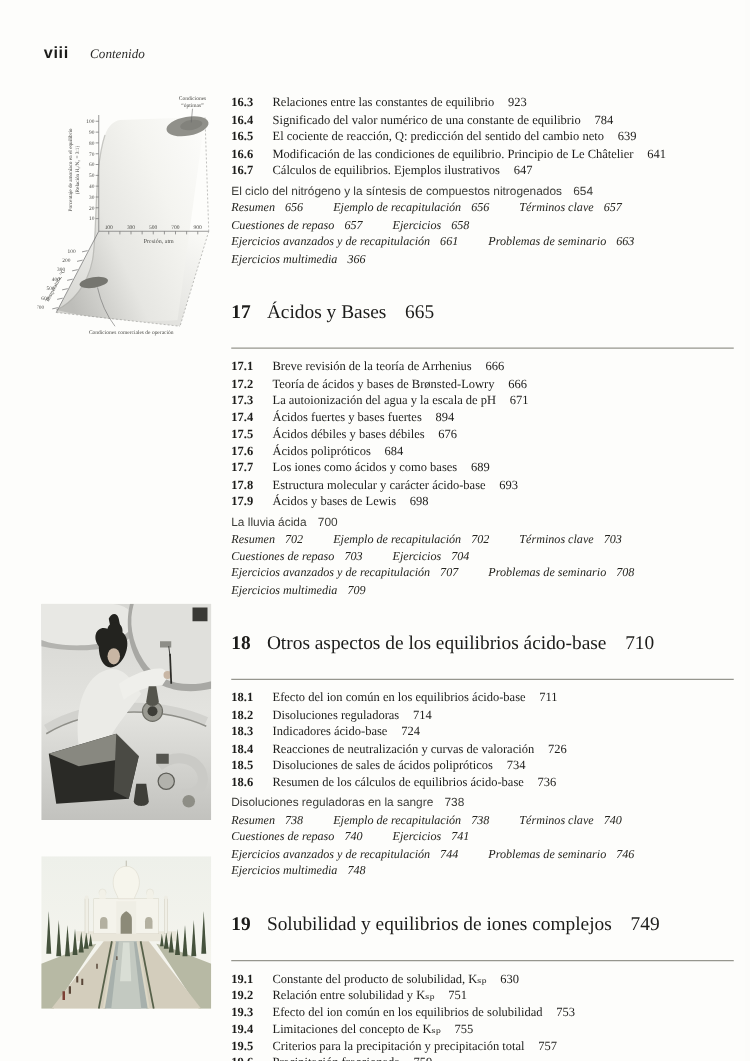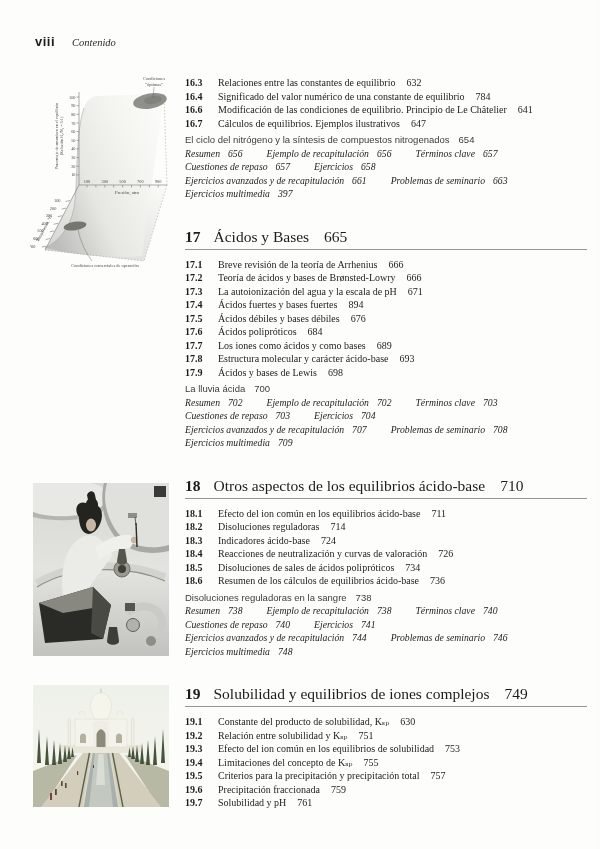--- a/index.html
+++ b/index.html
@@ -14,21 +14,21 @@
 
   
   .fig-chart{position:absolute;left:30px;top:56px;}
   .photo{position:absolute;left:33px;}
   .photo-lab{top:483px;}
   .photo-taj{top:685px;}
 
   
   .toc{position:absolute;left:185px;top:76px;width:402px;}
   .chapter-heading{font-size:15.5px;border-bottom:1px solid #96968e;
-       padding-bottom:3px;margin:26px 0 8px 0;line-height:19px;}
+       padding-bottom:19px;margin:26px 0 8px 0;line-height:19px;}
   .chapter-block:first-child .chapter-heading{margin-top:0;}
   .chapter-number{font-weight:bold;margin-right:13px;}
   .chapter-page{margin-left:15px;}
   .toc-section-row{display:flex;font-size:10px;line-height:13.5px;}
   .section-number{font-weight:bold;width:33px;flex:none;}
   .section-title{}
   .section-page{margin-left:11px;white-space:nowrap;}
   .feature-row{font-family:"Liberation Sans","DejaVu Sans",sans-serif;font-size:9.5px;
        color:#3c3c38;line-height:13.5px;margin-top:3px;}
   .feature-page{margin-left:9px;}
@@ -253,42 +253,47 @@
       <rect x="60" y="80" width="1" height="3"></rect>
     </g>
     <rect x="17" y="108" width="2" height="7" fill="#7c4034"></rect>
   </svg>
 
   <div class="toc">
       <div class="chapter-block">
         <div class="toc-section-row">
           <span class="section-number">16.3</span>
           <span class="section-title">Relaciones entre las constantes de equilibrio</span>
-          <span class="section-page">632</span>
+          <span class="section-page">923</span>
         </div>
         <div class="toc-section-row">
           <span class="section-number">16.4</span>
           <span class="section-title">Significado del valor numérico de una constante de equilibrio</span>
           <span class="section-page">784</span>
+        </div>
+        <div class="toc-section-row">
+          <span class="section-number">16.5</span>
+          <span class="section-title">El cociente de reacción, Q: predicción del sentido del cambio neto</span>
+          <span class="section-page">639</span>
         </div>
         <div class="toc-section-row">
           <span class="section-number">16.6</span>
           <span class="section-title">Modificación de las condiciones de equilibrio. Principio de Le Châtelier</span>
           <span class="section-page">641</span>
         </div>
         <div class="toc-section-row">
           <span class="section-number">16.7</span>
           <span class="section-title">Cálculos de equilibrios. Ejemplos ilustrativos</span>
           <span class="section-page">647</span>
         </div>
         <div class="feature-row"><span class="feature-title">El ciclo del nitrógeno y la síntesis de compuestos nitrogenados</span><span class="feature-page">654</span></div>
         <div class="endmatter-line"><span class="endmatter-item"><span class="endmatter-label">Resumen</span><span class="endmatter-page">656</span></span><span class="endmatter-item"><span class="endmatter-label">Ejemplo de recapitulación</span><span class="endmatter-page">656</span></span><span class="endmatter-item"><span class="endmatter-label">Términos clave</span><span class="endmatter-page">657</span></span></div>
         <div class="endmatter-line"><span class="endmatter-item"><span class="endmatter-label">Cuestiones de repaso</span><span class="endmatter-page">657</span></span><span class="endmatter-item"><span class="endmatter-label">Ejercicios</span><span class="endmatter-page">658</span></span></div>
         <div class="endmatter-line"><span class="endmatter-item"><span class="endmatter-label">Ejercicios avanzados y de recapitulación</span><span class="endmatter-page">661</span></span><span class="endmatter-item"><span class="endmatter-label">Problemas de seminario</span><span class="endmatter-page">663</span></span></div>
-        <div class="endmatter-line"><span class="endmatter-item"><span class="endmatter-label">Ejercicios multimedia</span><span class="endmatter-page">397</span></span></div>
+        <div class="endmatter-line"><span class="endmatter-item"><span class="endmatter-label">Ejercicios multimedia</span><span class="endmatter-page">366</span></span></div>
       </div>
       <div class="chapter-block">
         <div class="chapter-heading"><span class="chapter-number">17</span><span class="chapter-title">Ácidos y Bases</span><span class="chapter-page">665</span></div>
         <div class="toc-section-row">
           <span class="section-number">17.1</span>
           <span class="section-title">Breve revisión de la teoría de Arrhenius</span>
           <span class="section-page">666</span>
         </div>
         <div class="toc-section-row">
           <span class="section-number">17.2</span>

